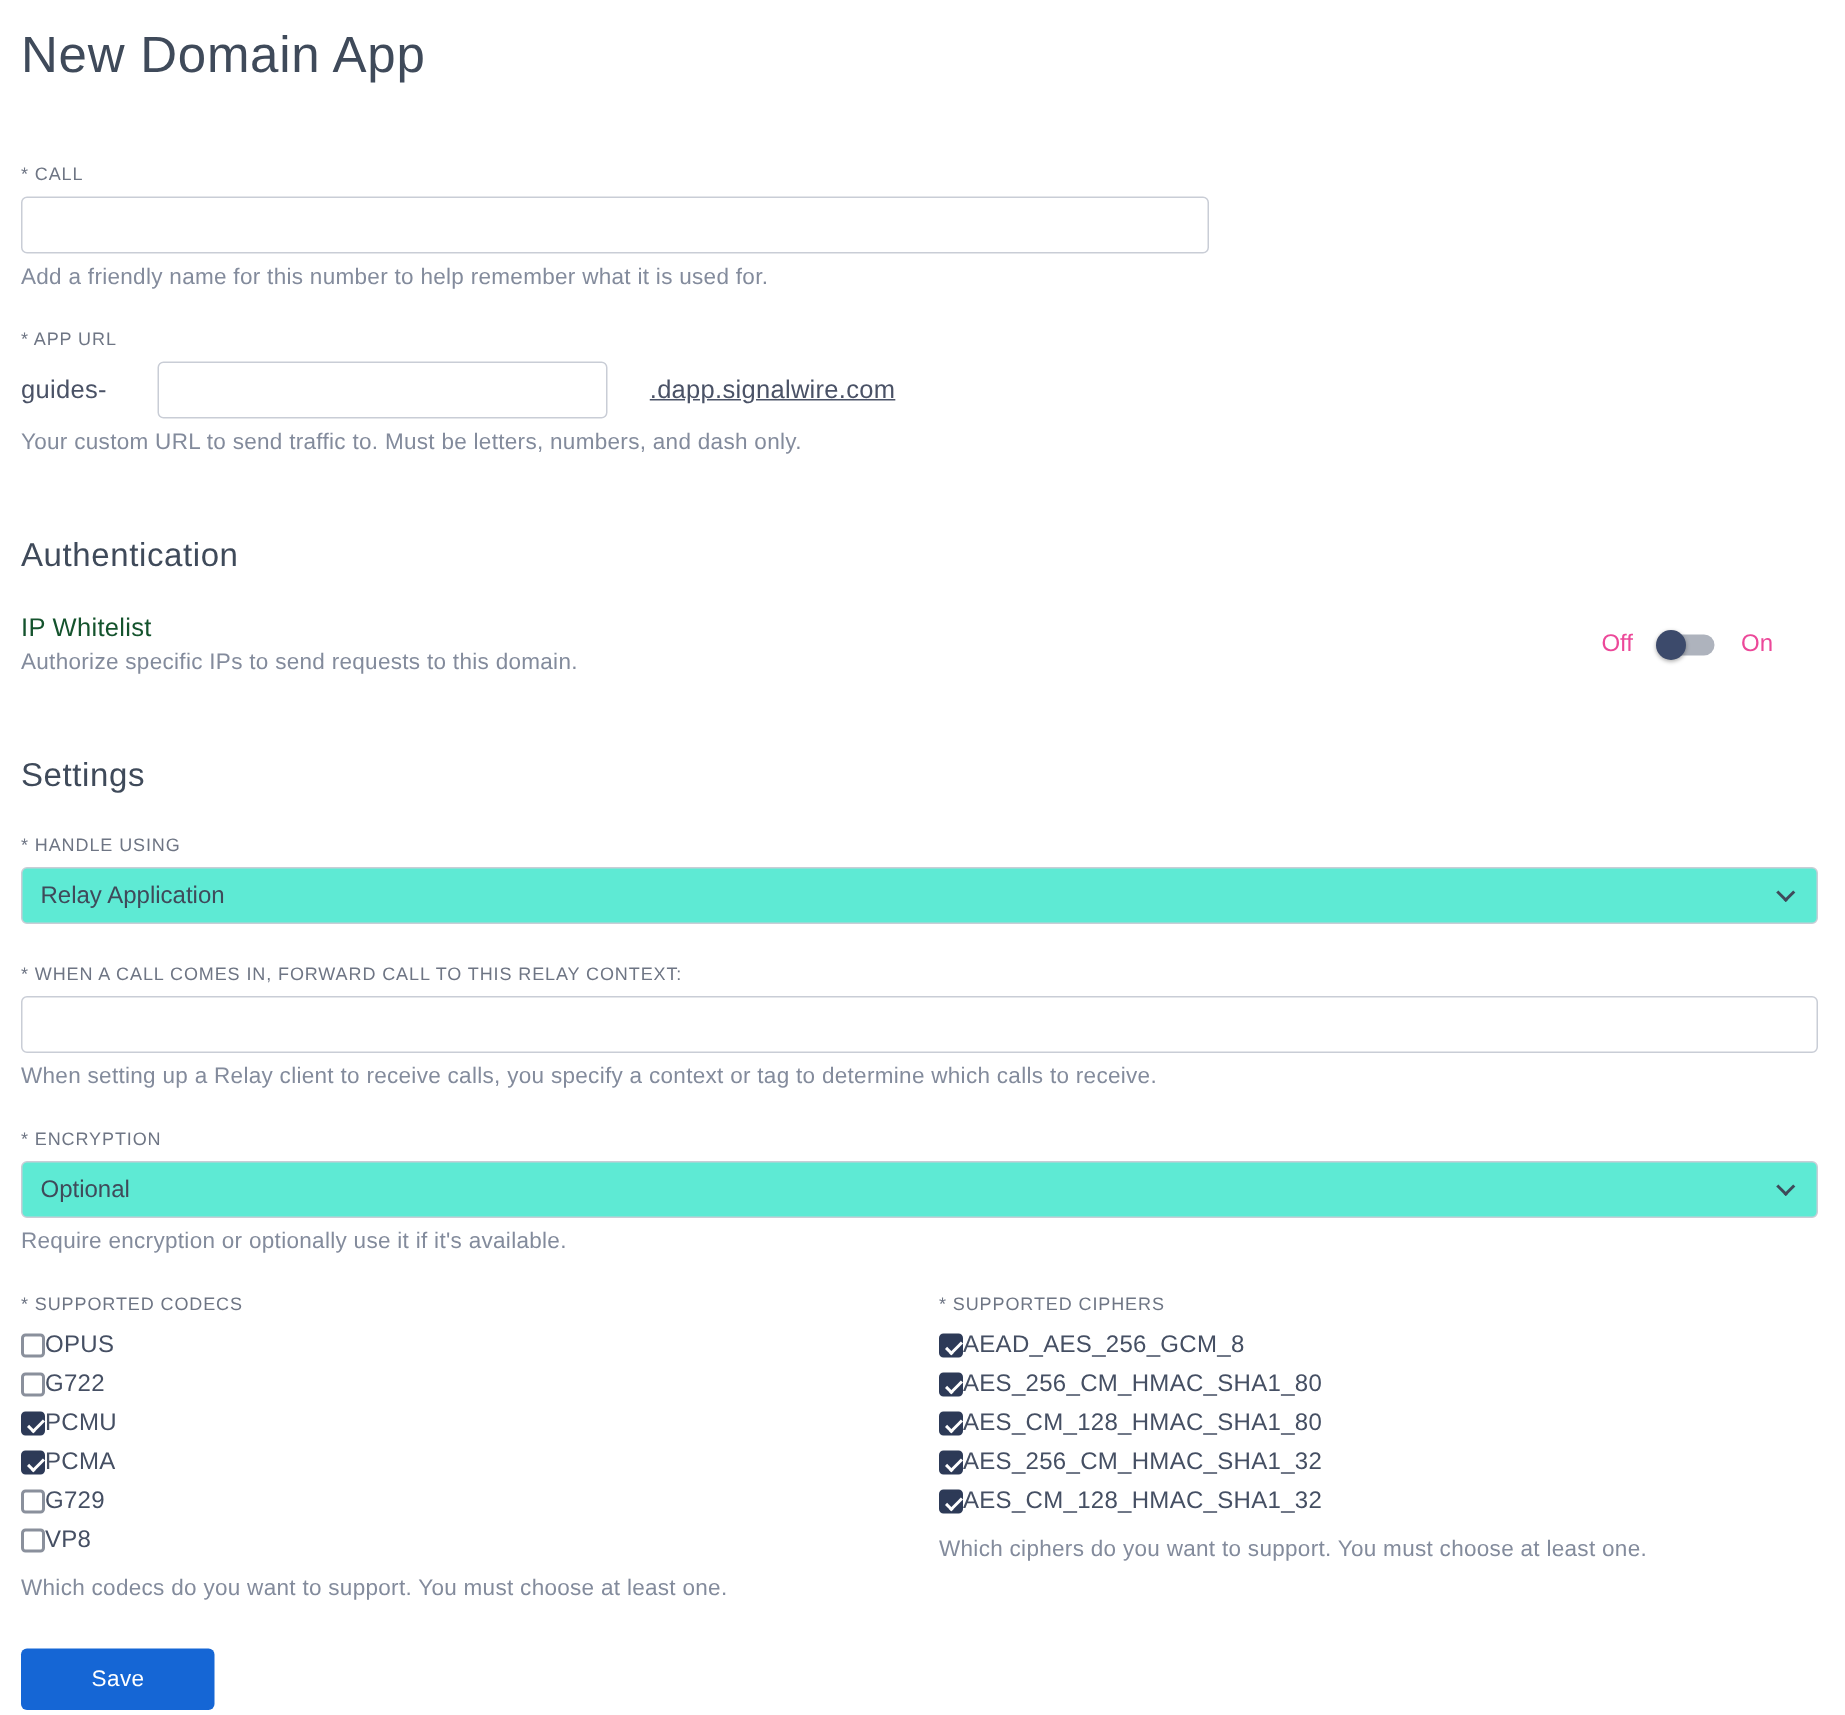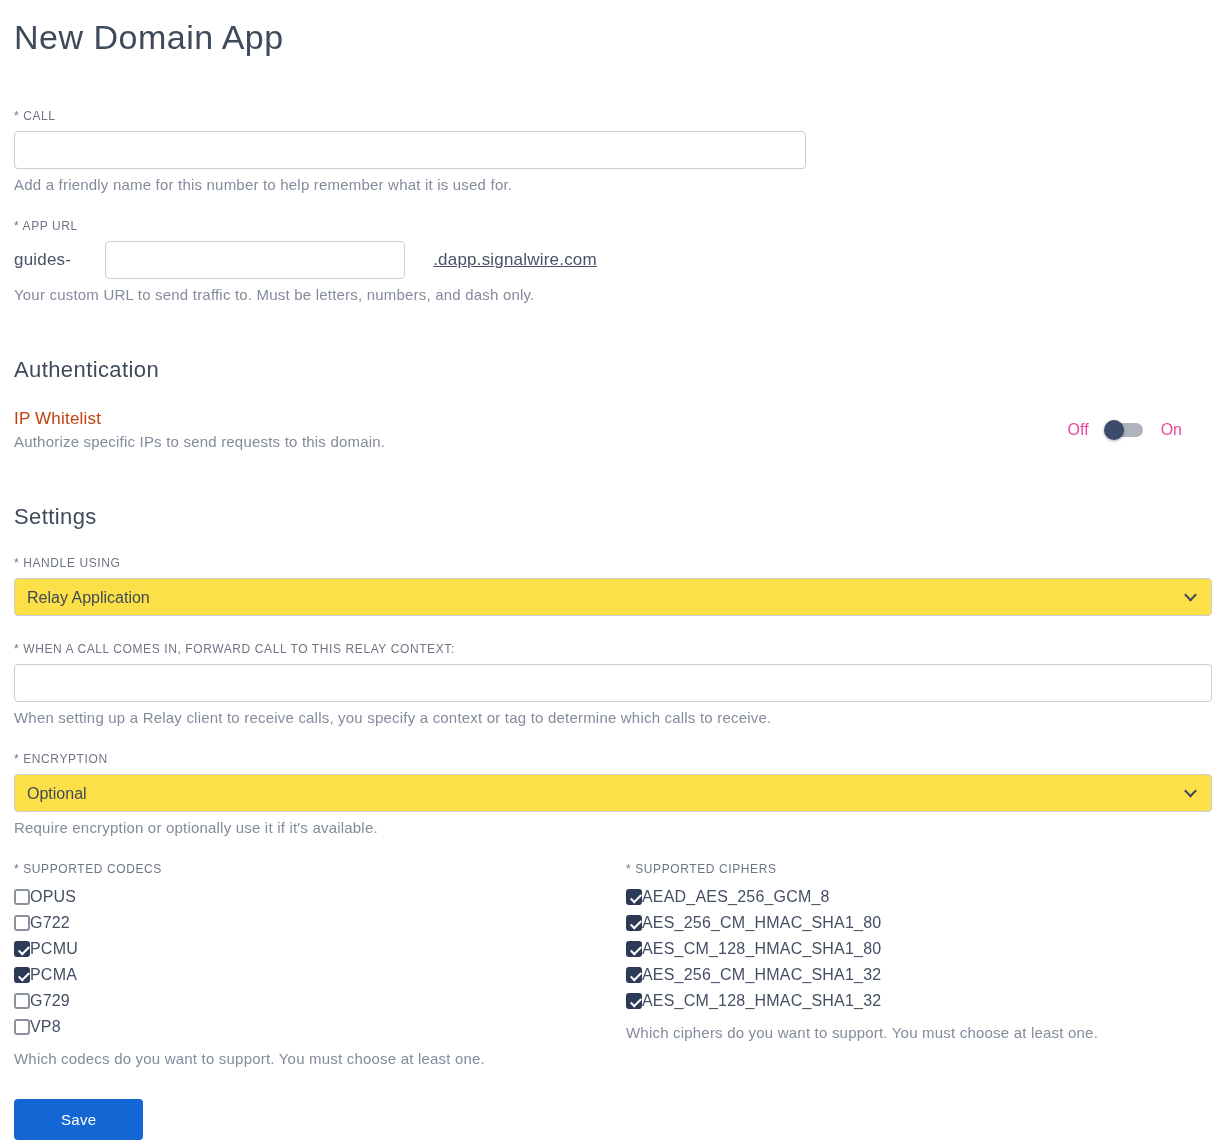--- a/index.html
+++ b/index.html
@@ -67,21 +67,21 @@
   .url-prefix,.url-suffix{
     font-size:17px;
     color:#4a5266;
     letter-spacing:0.2px;
   }
   .url-input{width:300px;margin-left:6px;}
   .url-suffix{margin-left:0;text-decoration:underline;}
 
   
   .auth-row{display:flex;align-items:center;justify-content:space-between;margin-bottom:10px;}
-  .auth-left .auth-label{font-size:17px;color:#c2410c;margin:0 0 4px 0;letter-spacing:0.2px;}
+  .auth-left .auth-label{font-size:17px;color:#14532d;margin:0 0 4px 0;letter-spacing:0.2px;}
   .toggle-group{display:flex;align-items:center;gap:14px;padding-right:30px;}
   .toggle-side-label{font-size:16px;color:#ec4899;}
   .switch{
     position:relative;
     width:36px;height:14px;
     background:#aeb3bd;
     border-radius:8px;
     cursor:pointer;
     margin:0 4px;
   }
@@ -98,21 +98,21 @@
   .select-wrap{position:relative;width:100%;}
   select.select{
     width:100%;
     height:38px;
     border:1px solid var(--border);
     border-radius:4px;
     padding:0 36px 0 12px;
     font-size:16px;
     font-family:"Liberation Sans", sans-serif;
     color:#3f4a5a;
-    background:#fde047;
+    background:#5eead4;
     appearance:none;
     -webkit-appearance:none;
     outline:none;
   }
   .chevron{
     position:absolute;
     right:17px;top:50%;
     width:9px;height:9px;
     border-right:2px solid #3f4a5a;
     border-bottom:2px solid #3f4a5a;

